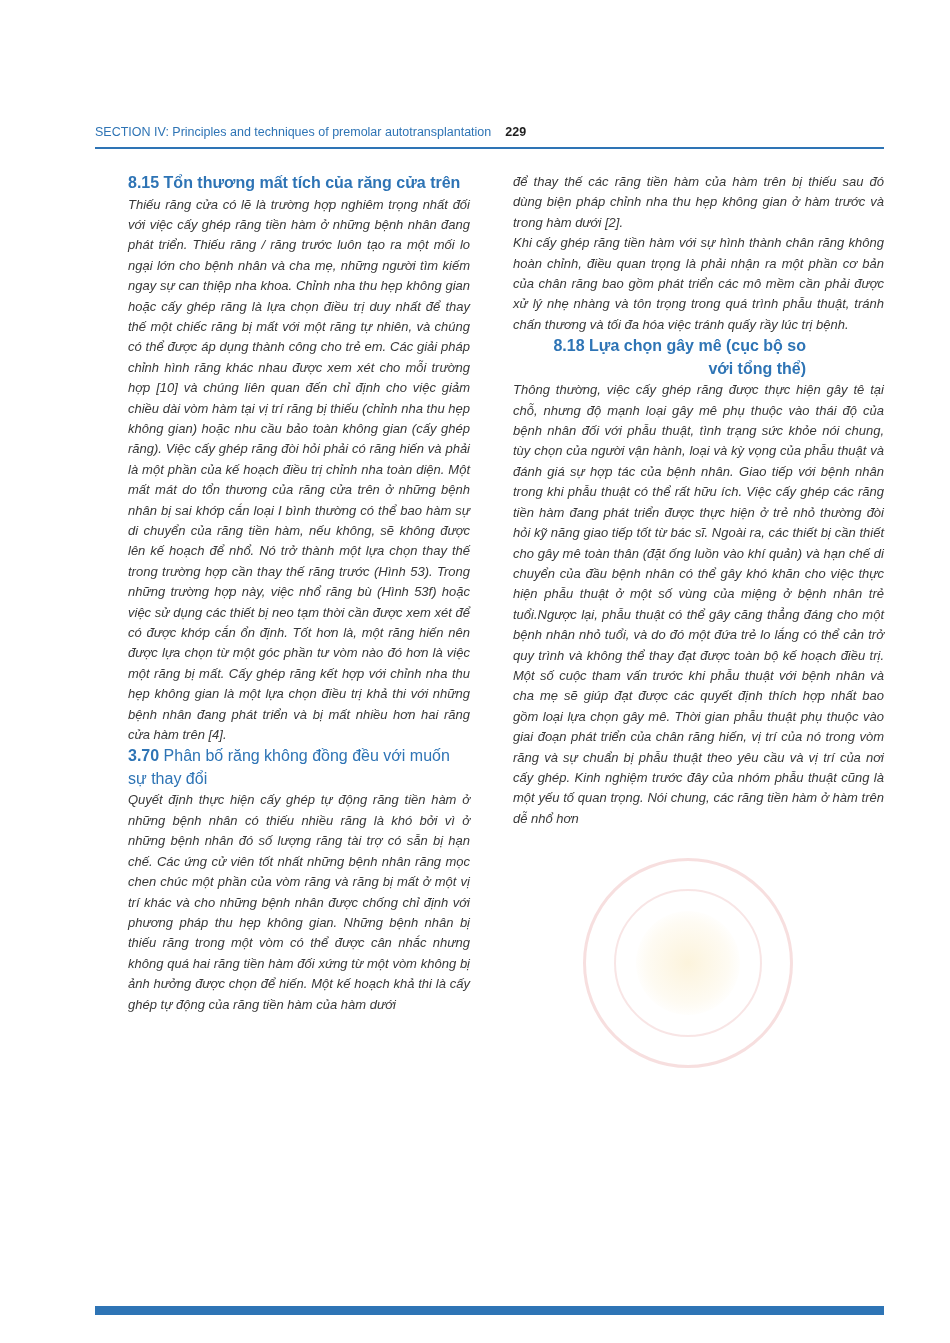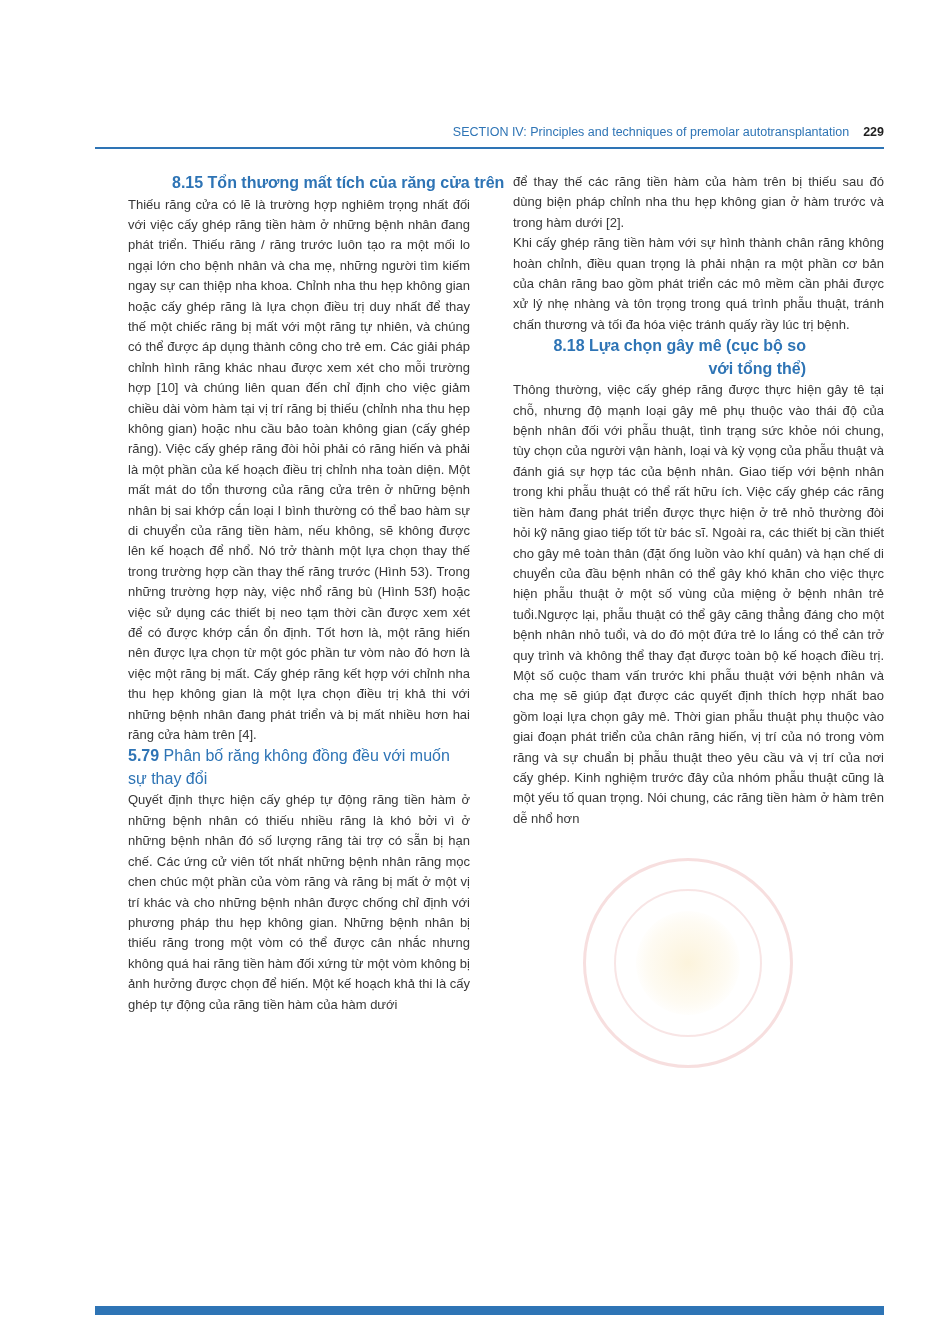--- a/index.html
+++ b/index.html
@@ -5,44 +5,44 @@
   html,body { margin:0; padding:0; background:#ffffff; }
   .page {
     position:relative;
     width:950px; height:1343px;
     background:#ffffff;
     font-family:"Liberation Sans", sans-serif;
     overflow:hidden;
   }
   .header {
     position:absolute; top:122px; left:95px; width:789px;
-    text-align:right; white-space:nowrap;
+    text-align:left; white-space:nowrap;
   }
   .header .sec-title { color:#2E74B5; font-size:12.5px; }
   .header .page-num  { color:#1f1f1f; font-size:12.5px; font-weight:bold; margin-left:14px; }
   .header-rule {
     position:absolute; top:147px; left:95px; width:789px; height:2px;
     background:#2E74B5;
   }
   .columns {
     position:absolute; top:172px; left:128px; width:756px;
     display:flex; gap:43px;
   }
   .col-left  { width:342px; }
   .col-right { width:371px; }
   h2.hd {
     color:#2E74B5; font-size:16px; font-weight:bold;
     margin:0; line-height:22.5px;
   }
-  h2.nowrap { white-space:nowrap;margin-left:44px; }
+  h2.nowrap { white-space:nowrap; }
   .hd-num { font-weight:bold; }
   .hd-rest { font-weight:normal; }
   p.body {
     color:#383838; font-size:13px; line-height:20.4px;
-    text-align:justify; margin:0;
+    text-align:justify; margin:0;font-style:italic;
   }
   .indent { text-indent:16px; }
   .mb-head-815 { margin-bottom:42px; }
   .mt-816 { margin-top:95px; }
   .mb-head-816 { margin-bottom:22px; }
   .mt-817 { margin-top:52px; }
   .mb-head-817 { margin-bottom:26px; }
   .mt-818 { margin-top:42px; }
   .mb-head-818 { margin-bottom:18px; }
   .hd-center { text-align:right; padding-right:78px; }
@@ -75,21 +75,21 @@
   </div>
   <div class="header-rule"></div>
 
   <div class="columns">
 
     <div class="col-left">
       <h2 class="hd nowrap mb-head-815">8.15 Tổn thương mất tích của răng cửa trên</h2>
       <p class="body">Thiếu răng cửa có lẽ là trường hợp nghiêm trọng nhất đối với việc cấy ghép răng tiền hàm ở những bệnh nhân đang phát triển. Thiếu răng / răng trước luôn tạo ra một mối lo ngại lớn cho bệnh nhân và cha mẹ, những người tìm kiếm ngay sự can thiệp nha khoa. Chỉnh nha thu hẹp không gian hoặc cấy ghép răng là lựa chọn điều trị duy nhất để thay thế một chiếc răng bị mất với một răng tự nhiên, và chúng có thể được áp dụng thành công cho trẻ em. Các giải pháp chỉnh hình răng khác nhau được xem xét cho mỗi trường hợp [10] và chúng liên quan đến chỉ định cho việc giảm chiều dài vòm hàm tại vị trí răng bị thiếu (chỉnh nha thu hẹp không gian) hoặc nhu cầu bảo toàn không gian (cấy ghép răng). Việc cấy ghép răng đòi hỏi phải có răng hiến và phải là một phần của kế hoạch điều trị chỉnh nha toàn diện. Một mất mát do tổn thương của răng cửa trên ở những bệnh nhân bị sai khớp cắn loại I bình thường có thể bao hàm sự di chuyển của răng tiền hàm, nếu không, sẽ không được lên kế hoạch để nhổ. Nó trở thành một lựa chọn thay thế trong trường hợp cần thay thế răng trước (Hình 53). Trong những trường hợp này, việc nhổ răng bù (Hình 53f) hoặc việc sử dụng các thiết bị neo tạm thời cần được xem xét để có được khớp cắn ổn định. Tốt hơn là, một răng hiến nên được lựa chọn từ một góc phần tư vòm nào đó hơn là việc một răng bị mất. Cấy ghép răng kết hợp với chỉnh nha thu hẹp không gian là một lựa chọn điều trị khả thi với những bệnh nhân đang phát triển và bị mất nhiều hơn hai răng cửa hàm trên [4].</p>
 
       <h2 class="hd mt-816 mb-head-816">
-        <span class="hd-num">5.79</span>
+        <span class="hd-num">3.70</span>
         <span class="hd-rest">Phân bố răng không đồng đều với muốn sự thay đổi</span>
       </h2>
       <p class="body">Quyết định thực hiện cấy ghép tự động răng tiền hàm ở những bệnh nhân có thiếu nhiều răng là khó bởi vì ở những bệnh nhân đó số lượng răng tài trợ có sẵn bị hạn chế. Các ứng cử viên tốt nhất những bệnh nhân răng mọc chen chúc một phần của vòm răng và răng bị mất ở một vị trí khác và cho những bệnh nhân được chống chỉ định với phương pháp thu hẹp không gian. Những bệnh nhân bị thiếu răng trong một vòm có thể được cân nhắc nhưng không quá hai răng tiền hàm đối xứng từ một vòm không bị ảnh hưởng được chọn để hiến. Một kế hoạch khả thi là cấy ghép tự động của răng tiền hàm của hàm dưới</p>
     </div>
 
     <div class="col-right">
       <p class="body">để thay thế các răng tiền hàm của hàm trên bị thiếu sau đó dùng biện pháp chỉnh nha thu hẹp không gian ở hàm trước và trong hàm dưới [2].</p>
 
       <p class="body">Khi cấy ghép răng tiền hàm với sự hình thành chân răng không hoàn chỉnh, điều quan trọng là phải nhận ra một phần cơ bản của chân răng bao gồm phát triển các mô mềm cần phải được xử lý nhẹ nhàng và tôn trọng trong quá trình phẫu thuật, tránh chấn thương và tối đa hóa việc tránh quấy rầy lúc trị bệnh.</p>
 

